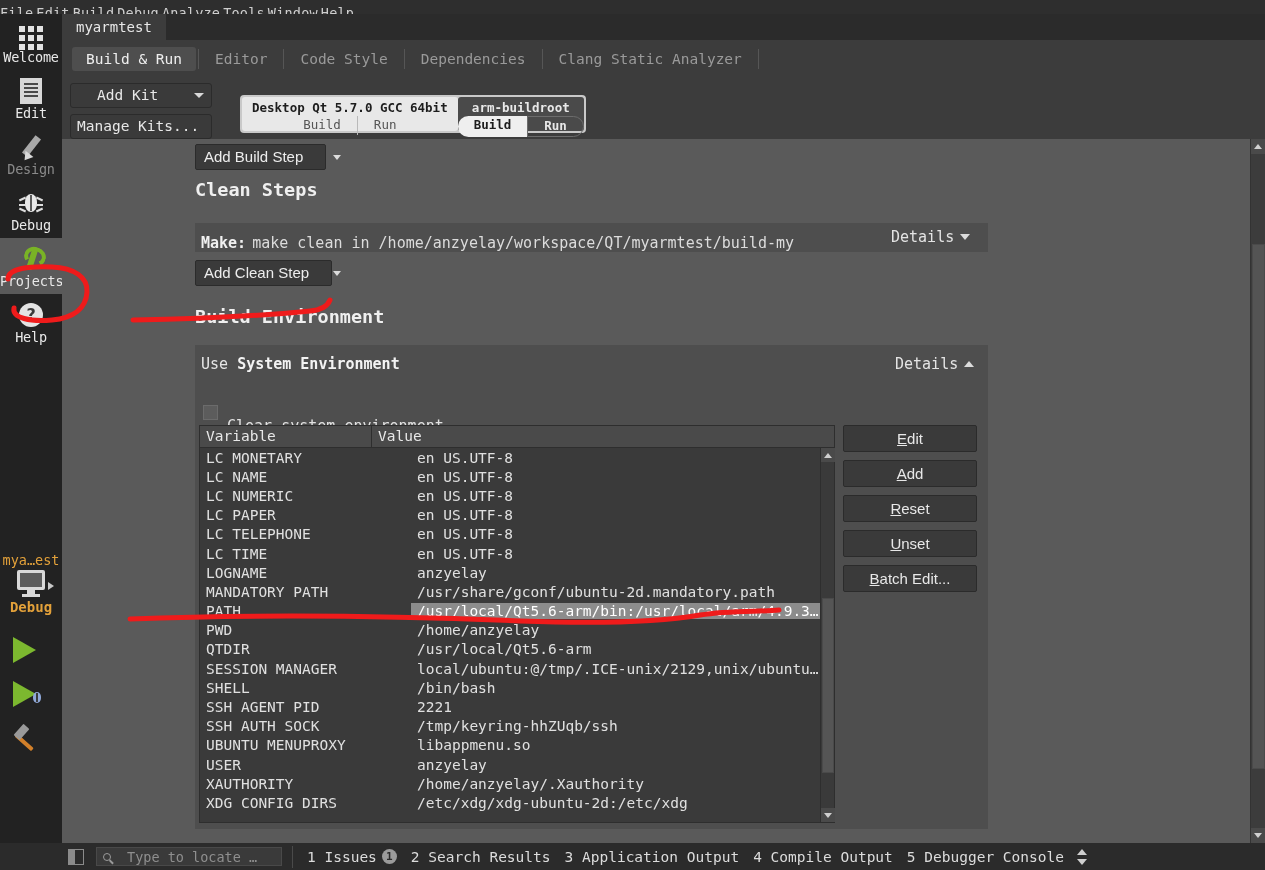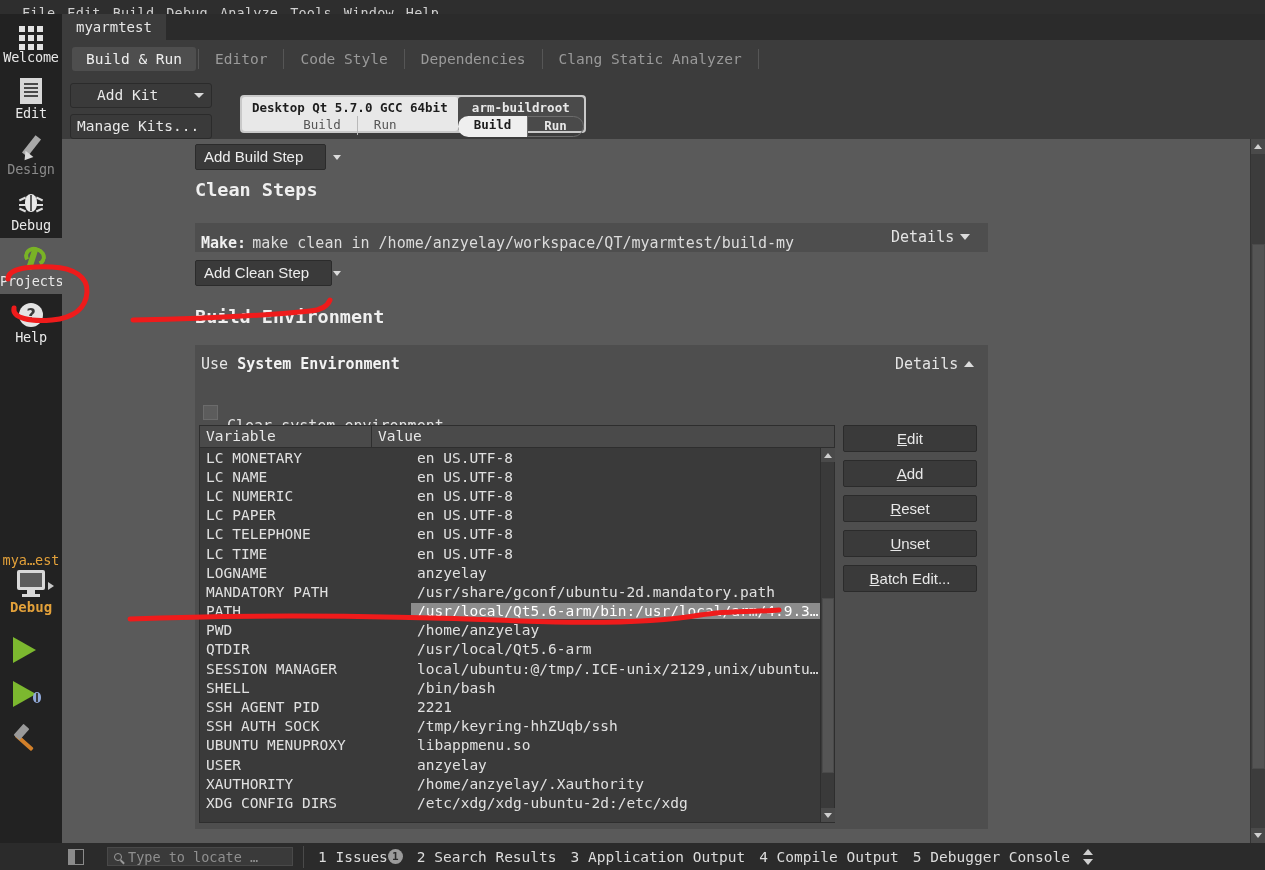--- a/index.html
+++ b/index.html
@@ -9,21 +9,21 @@
     font-family: "DejaVu Sans Mono", "Liberation Mono", monospace;
     overflow: hidden;
   }
   #app { position: relative; width: 1265px; height: 870px; }
 
   
   .menubar {
     position: absolute; left: 0; top: 0; width: 1265px; height: 14px;
     background: #2e2e2e; color: #cfcfcf;
     font-size: 13.5px; line-height: 14px;
-    display: flex; align-items: flex-end; padding-left: 22px; gap: 12px;
+    display: flex; align-items: flex-end; padding-left: 0; gap: 3px;
     overflow: hidden;
   }
   .menubar .mi { white-space: nowrap; letter-spacing: .2px;
                  transform: translateY(6px); }
 
   
   .modebar {
     position: absolute; left: 0; top: 14px; width: 62px; height: 829px;
     background: #222222; color: #e6e6e6;
   }
@@ -288,33 +288,33 @@
   
   .statusbar {
     position:absolute; left:0; bottom:0; width:1265px; height:27px;
     background:#2b2b2b; display:flex; align-items:center;
   }
   .sb-toggle { width:16px; height:16px; margin-left:68px;
                border:1px solid #8b8b8b; position:relative; }
   .sb-toggle i { position:absolute; left:0; top:0; width:6px; height:14px;
                background:#8b8b8b; }
   .locatebox {
-    margin-left: 23px; width:186px; height:19px; background:#3a3a3a;
-    border:1px solid #494949; display:flex; align-items:center; gap:6px;
+    margin-left: 12px; width:186px; height:19px; background:#3a3a3a;
+    border:1px solid #494949; display:flex; align-items:center; gap:16px;
     padding-left:6px;
   }
   .mag { width:8px; height:8px; border:1.5px solid #9a9a9a;
          border-radius:50%; position:relative; flex:none; }
   .mag::after { content:""; position:absolute; right:-4px; bottom:-3px;
          width:5px; height:1.5px; background:#9a9a9a;
          transform: rotate(45deg); }
   .locatebox .ph { color:#8f8f8f; font-size:13.5px; white-space:nowrap; }
   .sbdiv { width:1px; height:22px; background:#4a4a4a; margin-left:10px; }
   .sbitem { color:#dcdcdc; font-size:14.5px; margin-left:14px;
-            white-space:nowrap; display:flex; align-items:center; }
+            white-space:nowrap; display:flex; align-items:center; gap:5px; }
   .badge { display:inline-block; min-width:15px; height:15px;
            border-radius:8px; background:#9b9b9b; color:#2b2b2b;
            font-size:11px; line-height:15px; text-align:center;
            padding:0 3px; font-weight:bold; }
   .updown { margin-left:12px; width:12px; height:18px; position:relative; }
   .updown i { position:absolute; left:1px; width:0; height:0;
            border-left:5px solid transparent;
            border-right:5px solid transparent; }
   .updown .u { top:1px; border-bottom:6px solid #cfcfcf; }
   .updown .d { bottom:1px; border-top:6px solid #cfcfcf; }

